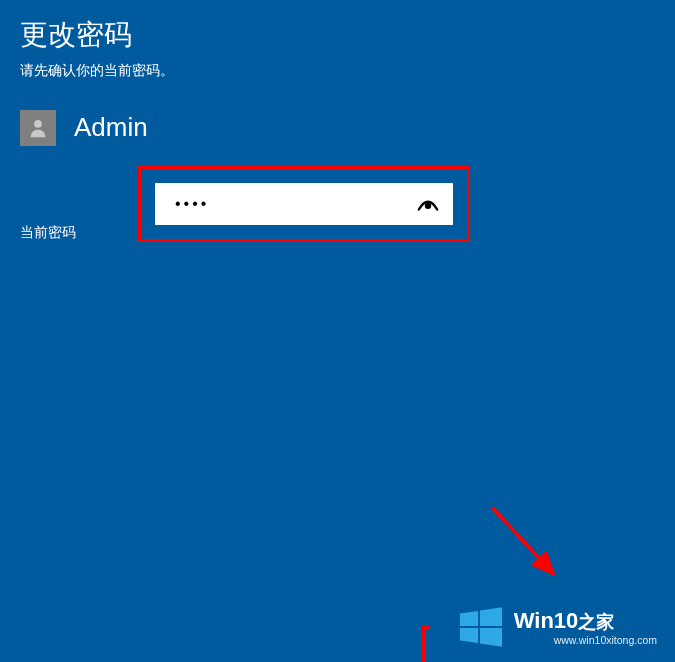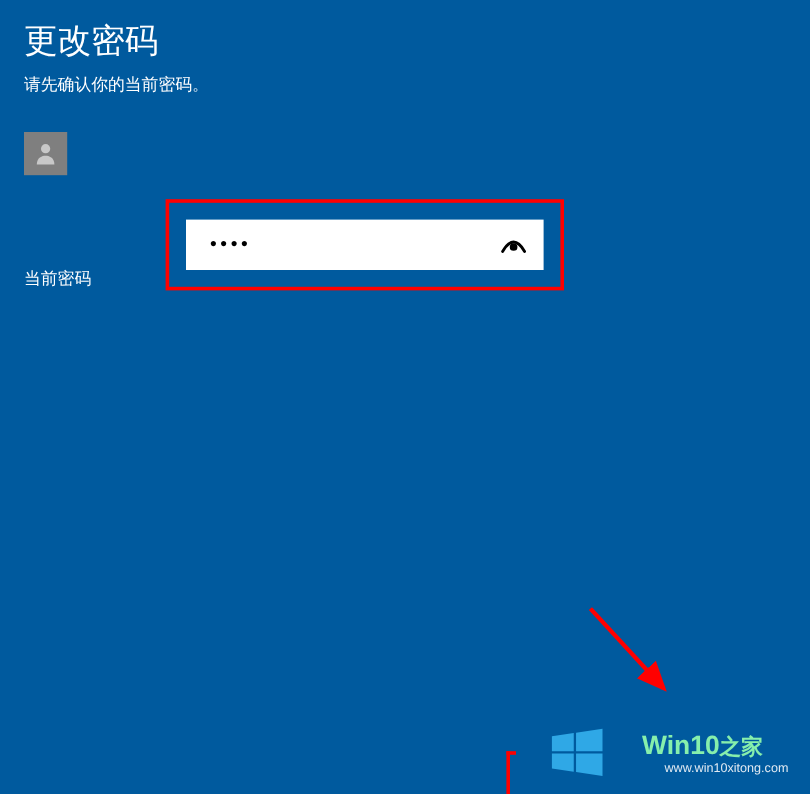--- a/index.html
+++ b/index.html
@@ -17,21 +17,20 @@
       overflow: hidden;
     }
     .container {
       padding: 18px 20px;
     }
     .page-title {
       font-size: 28px;
       font-weight: 300;
       margin-bottom: 10px;
       line-height: 1.2;
-      font-family: Liberation Serif, serif;
     }
     .page-subtitle {
       font-size: 14px;
       font-weight: 400;
       margin-bottom: 30px;
     }
     .user-row {
       display: flex;
       align-items: center;
       margin-bottom: 20px;
@@ -118,22 +117,21 @@
       height: 100%;
     }
     .watermark-text {
       display: flex;
       flex-direction: column;
       line-height: 1.15;
     }
     .watermark-title {
       font-size: 22px;
       font-weight: 700;
-      color: #86efac;
-      text-align: center;
+      color: #ffffff;
     }
     .watermark-title .zh {
       font-size: 18px;
       font-weight: 700;
     }
     .watermark-url {
       font-size: 10.5px;
       color: #dfe9f2;
       margin-left: 40px;
     }
@@ -154,20 +152,21 @@
   <h1 class="page-title">更改密码</h1>
   <p class="page-subtitle">请先确认你的当前密码。</p>
 
   <div class="user-row">
     <div class="avatar">
       <svg viewBox="0 0 24 24">
         <circle cx="12" cy="7.5" r="4.2"></circle>
         <path d="M4 22 C4 15.5 9 14 12 14 C15 14 20 15.5 20 22 Z"></path>
       </svg>
     </div>
+    <div class="username">Admin</div>
   </div>
 
   <div class="field-row">
     <div class="field-label">当前密码</div>
     <div class="input-wrapper">
       <input type="text" class="password-input" value="••••" style="">
       <span class="reveal-icon">
         <svg viewBox="0 0 24 16">
           <path d="M2 14 Q12 -3 22 14" stroke="#000" stroke-width="2.6" fill="none" stroke-linecap="round"></path>
           <circle cx="12" cy="10" r="3.5" fill="#000"></circle>

